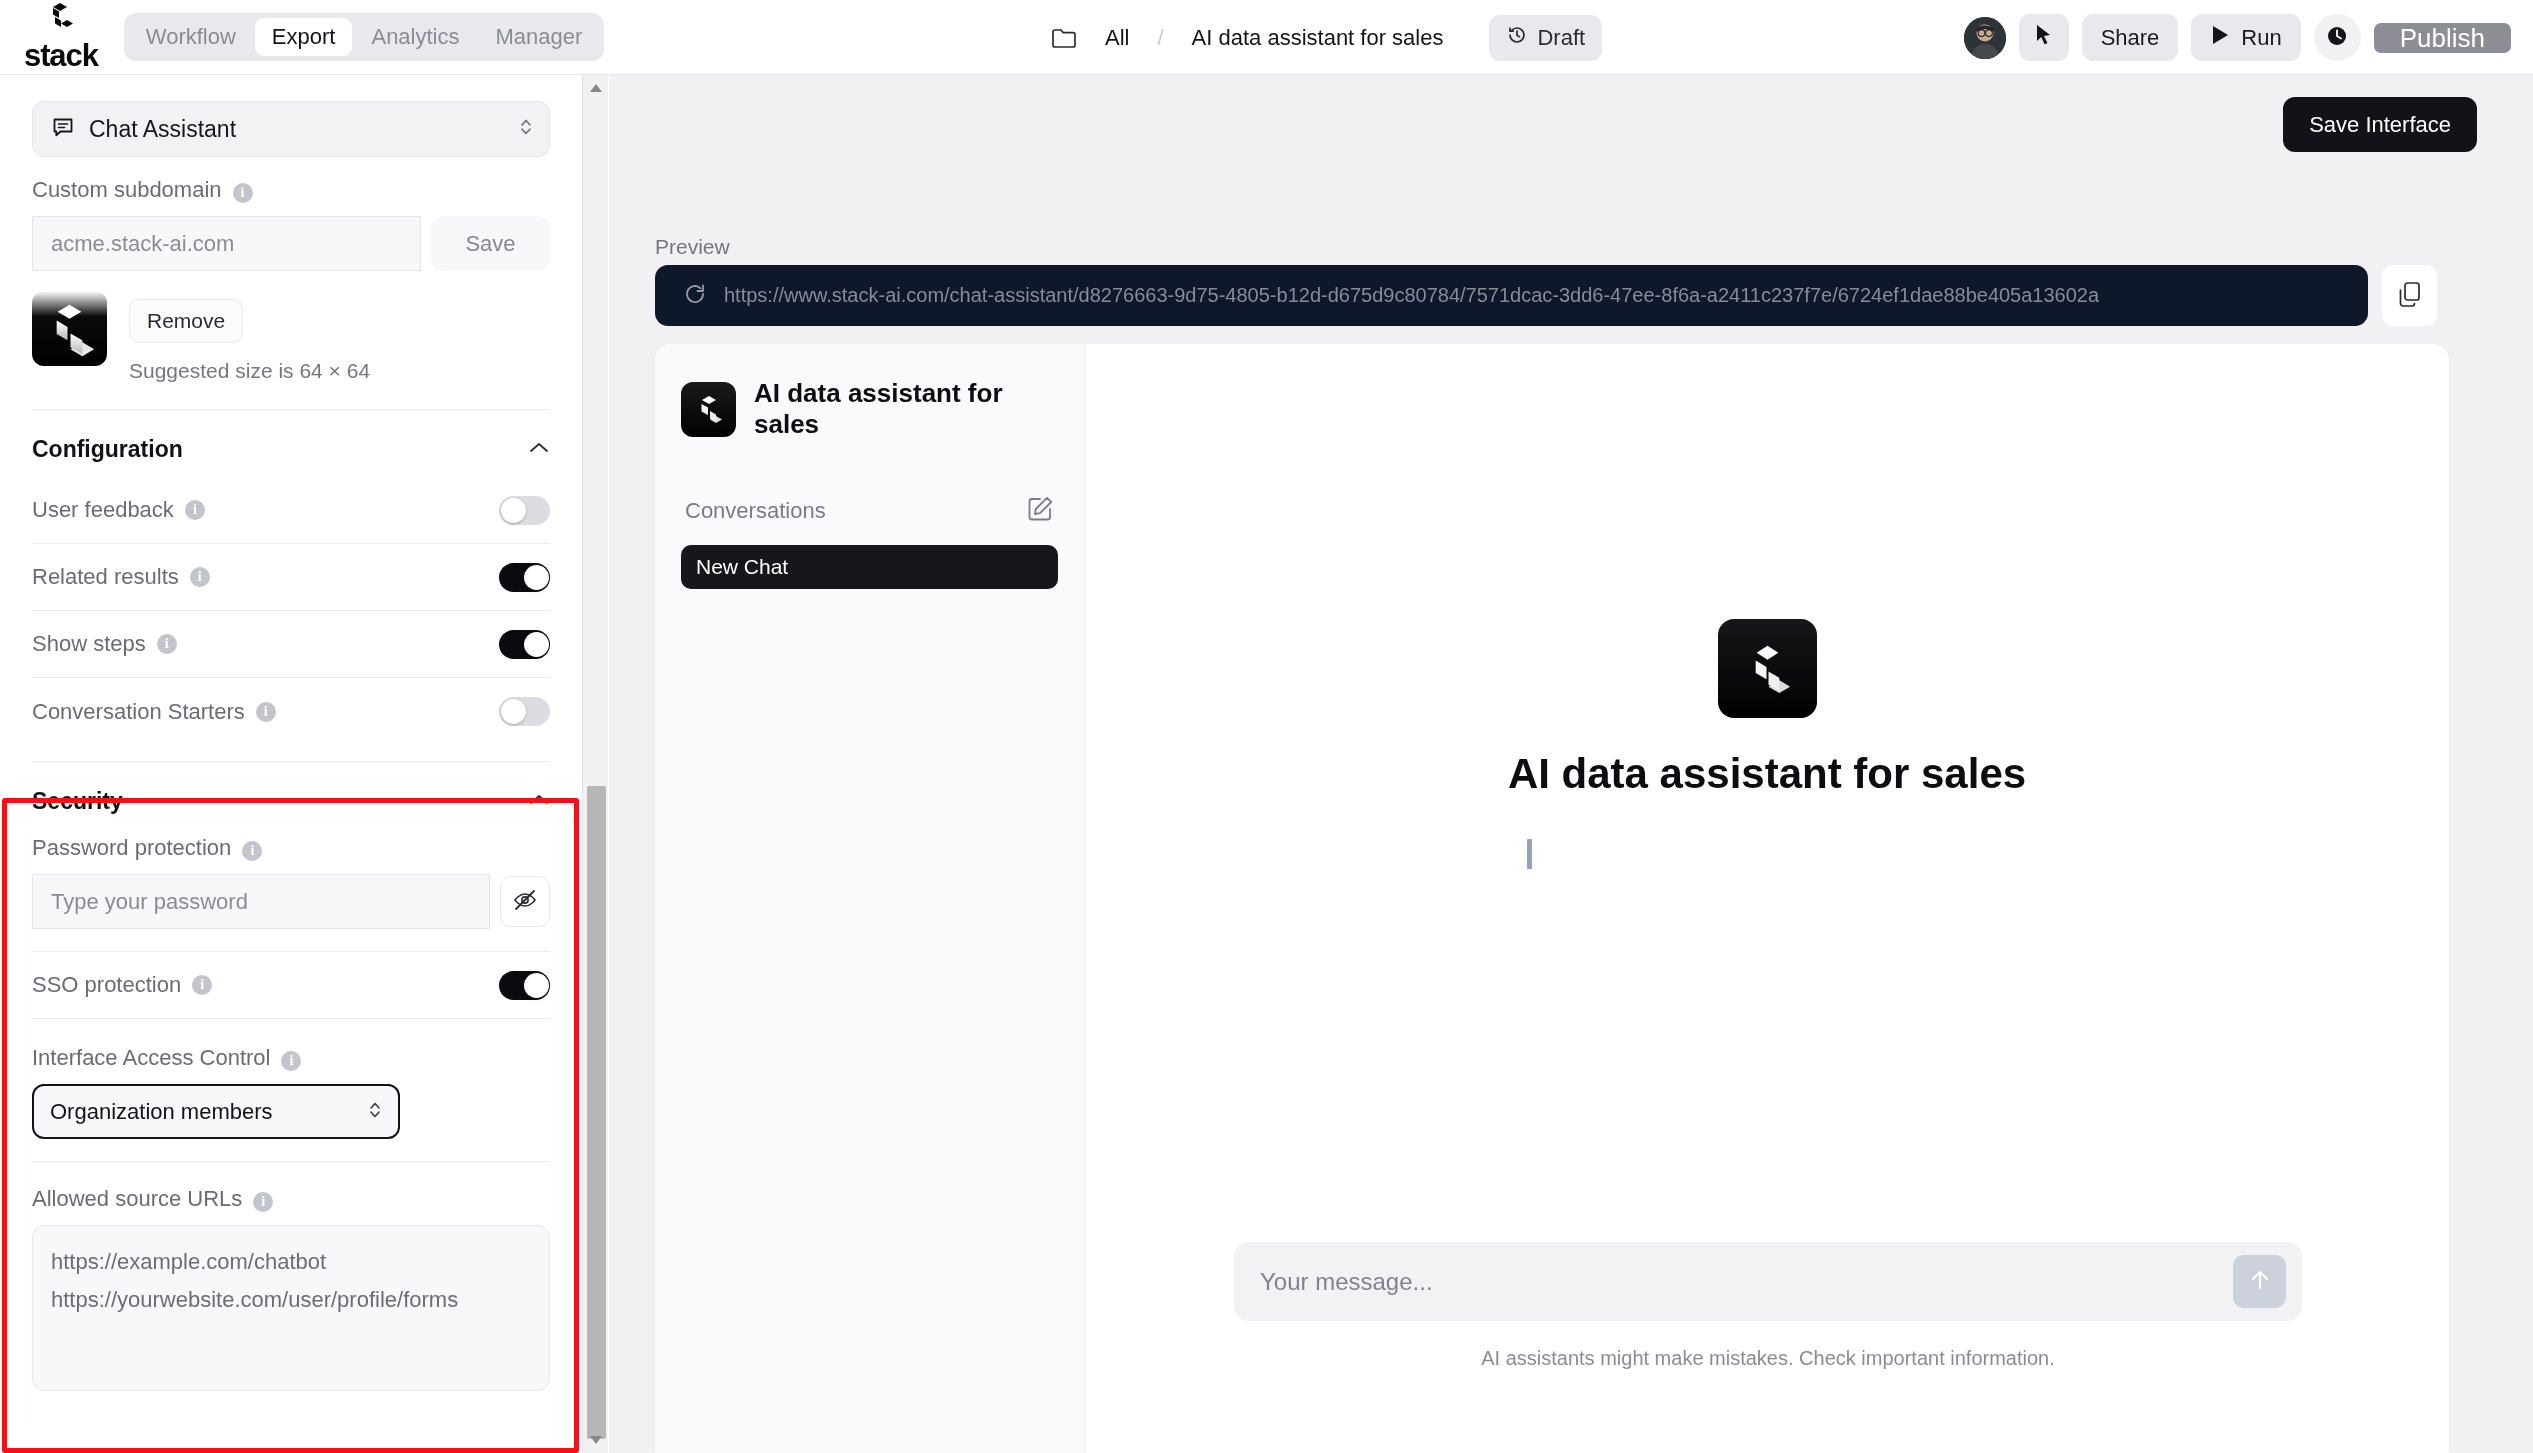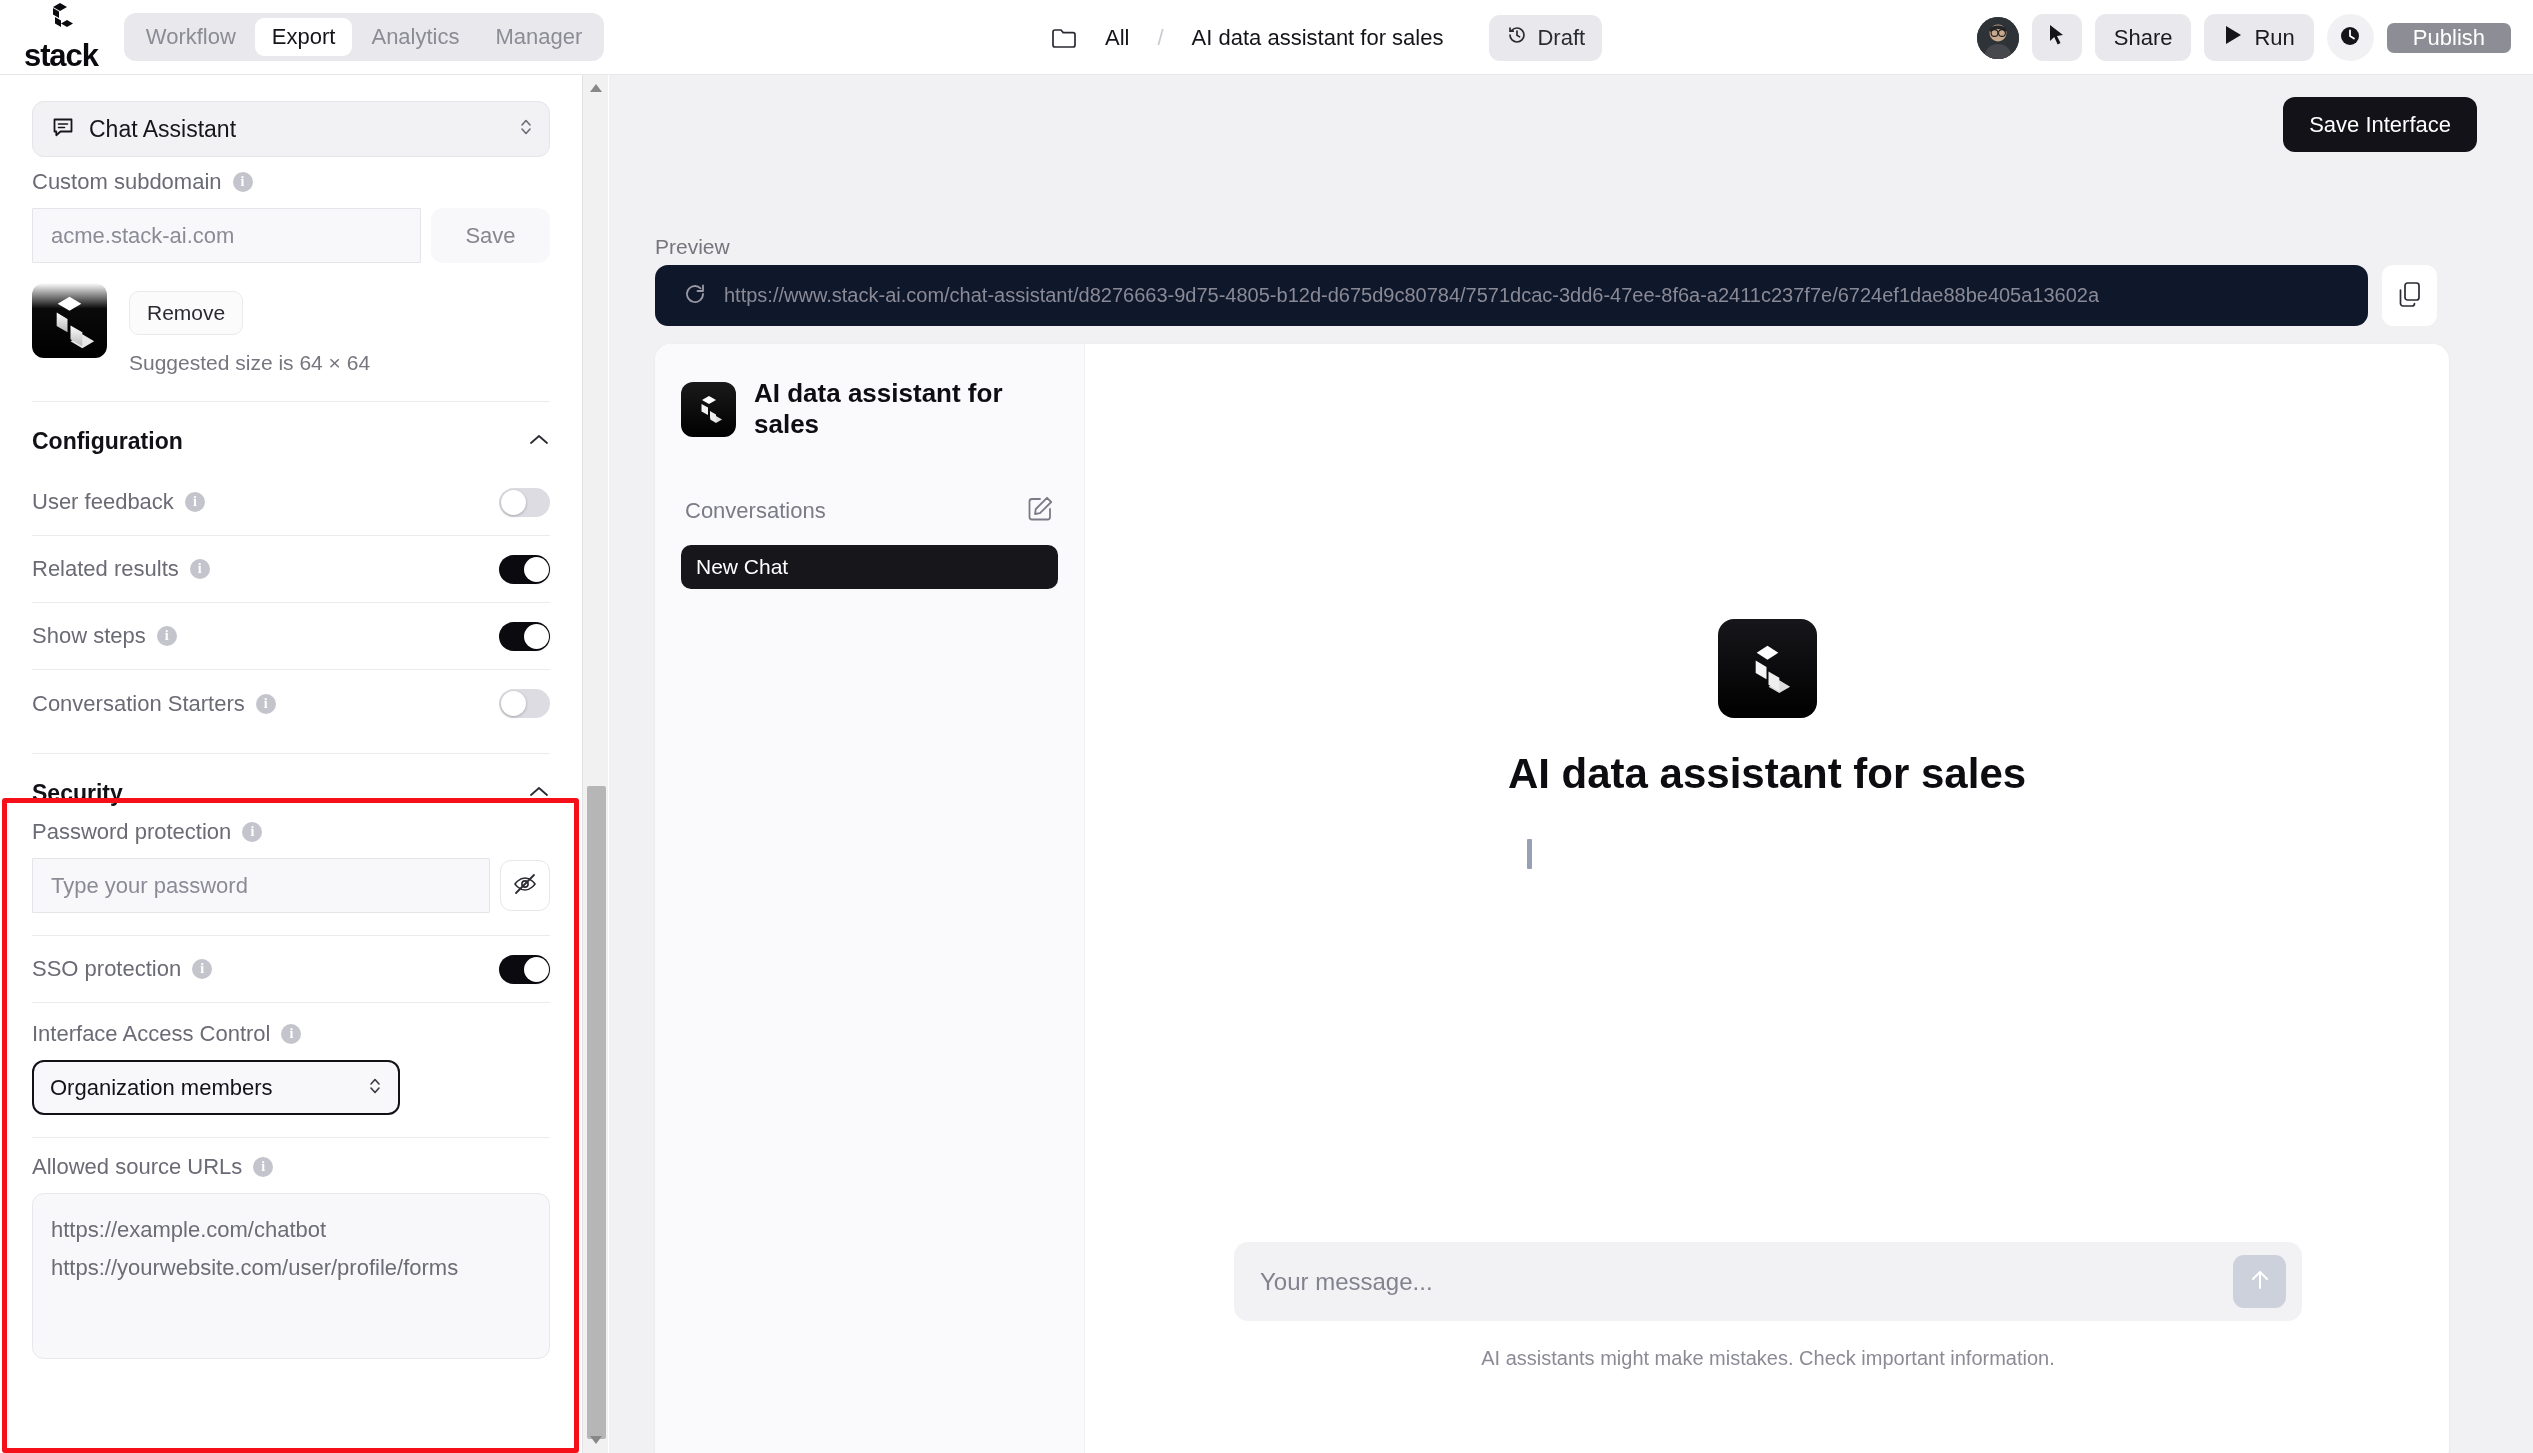--- a/index.html
+++ b/index.html
@@ -60,42 +60,42 @@
     gap: 11px; padding: 0 19px; cursor: pointer; color: #1a1a22; font-size: 22px;
     font-family: "Liberation Sans", sans-serif;
   }
   .btn-icon-only { width: 50px; padding: 0; }
   .btn-circle {
     width: 47px; height: 47px; border-radius: 50%; background: #f1f1f4;
     display: flex; align-items: center; justify-content: center; cursor: pointer; border: none;
   }
   .btn-publish {
     background: #8d8d96; color: #ffffff; border: none; border-radius: 7px;
-    height: 30px; padding: 0 26px; font-size: 22px; cursor: pointer;
+    height: 30px; padding: 0 26px; font-size: 26px; cursor: pointer;
     font-family: "Liberation Sans", sans-serif;
   }
 
   
   .leftpanel {
     position: absolute; left: 0; top: 75px; width: 582px; height: 1378px;
     background: #ffffff; overflow: hidden;
   }
   .lp-inner { padding: 26px 32px 0 32px; width: 582px; }
 
   .select-box {
     display: flex; align-items: center; gap: 14px;
     background: #f2f2f5; border: 1px solid #e4e4e9; border-radius: 12px;
     height: 56px; padding: 0 18px; cursor: pointer; position: relative;
   }
   .select-box .lbl { font-size: 23px; color: #16161c; flex: 1; }
   .chev-ud { position: absolute; right: 16px; }
 
   .field-label {
-    font-size: 22px; color: #6b6b76; margin: 12px 0 13px 0;
-    display: flex; align-items: center; gap: 11px;
+    font-size: 22px; color: #6b6b76; margin: 20px 0 13px 0;
+    display: flex; align-items: flex-end; gap: 11px;
   }
   .info-dot {
     width: 20px; height: 20px; border-radius: 50%; background: #c4c4cd;
     color: #ffffff; font-size: 14px; font-weight: 700; line-height: 20px;
     text-align: center; flex: none; font-family: "Liberation Serif", serif;
   }
   .row-inline { display: flex; align-items: center; gap: 10px; }
   .text-input {
     flex: 1; height: 55px; border: 1px solid #e4e4e9; border-radius: 1px;
     background: #f8f8fa; padding: 0 18px; font-size: 22px; color: #5f5f6b;

